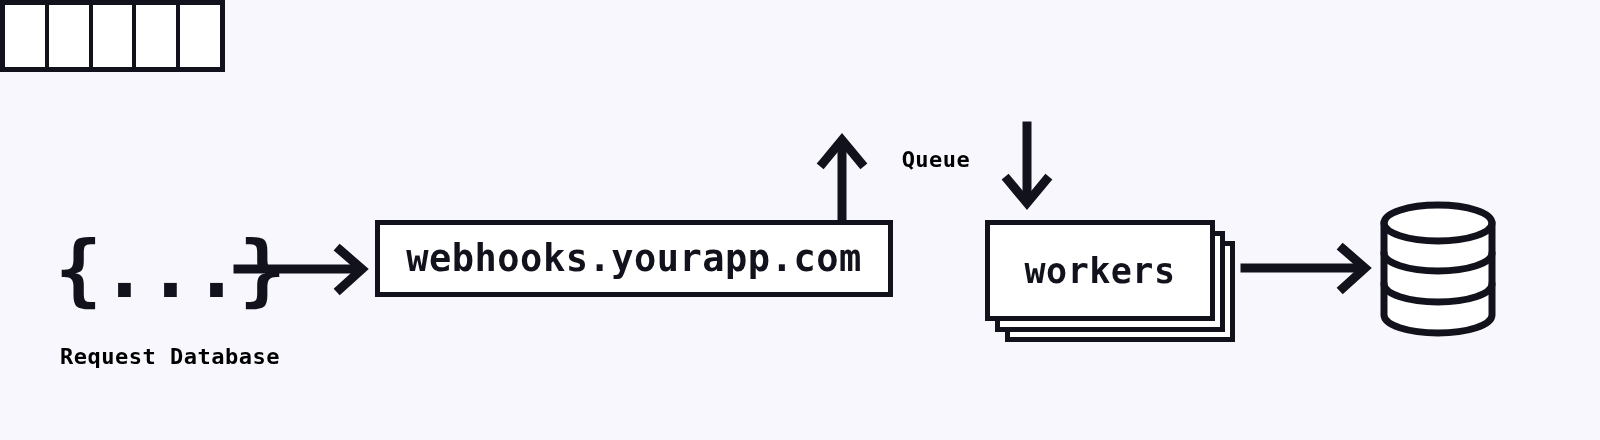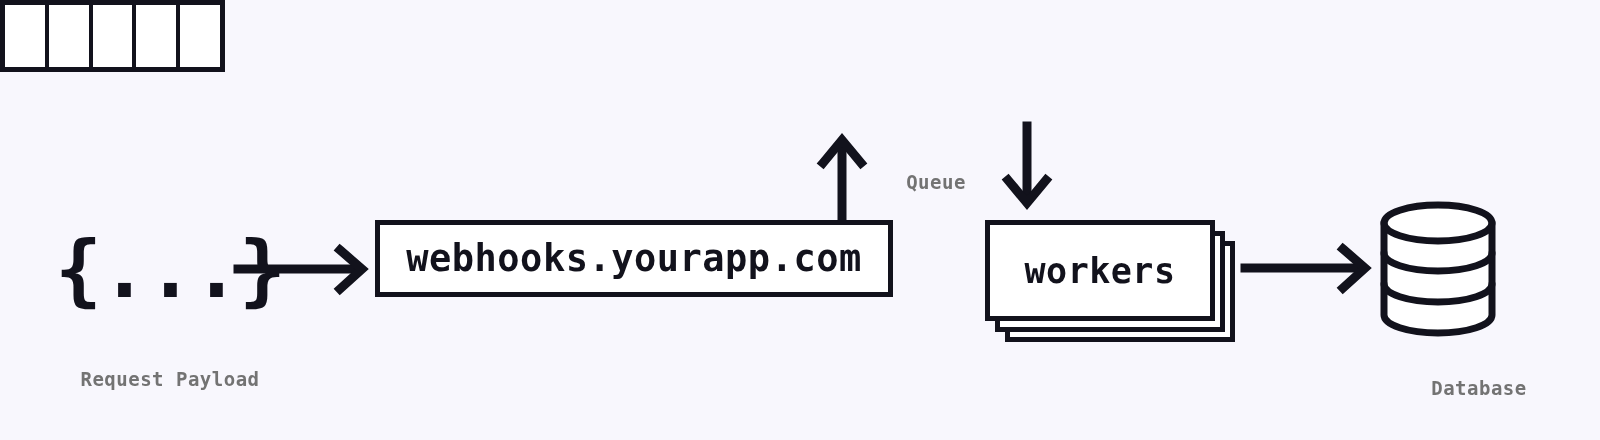--- a/index.html
+++ b/index.html
@@ -38,27 +38,26 @@
     color: #12121c;
     line-height: 1;
     letter-spacing: -1px;
     white-space: nowrap;
   }
 
   
   .caption {
     position: absolute;
     font-family: "DejaVu Sans Mono", "Liberation Mono", monospace;
-    font-size: 19px;
+    font-size: 22px;
     font-weight: bold;
-    color: #737373;
+    color: #000000;
     white-space: nowrap;
     text-align: center;
     letter-spacing: 0.5px;
-    margin-top: 24px;
   }
   #payload-caption {
     left: 40px;
     top: 344px;
     width: 260px;
   }
   #queue-caption {
     left: 884px;
     top: 147px;
     width: 104px;
@@ -177,21 +176,21 @@
     stroke-linecap: round;
   }
 </style>
 </head>
 <body>
 
 <div id="diagram-canvas">
 
   <div class="node" id="payload-glyph">{...}</div>
 
-  <div class="caption" id="payload-caption">Request Payload</div>
+  <div class="caption" id="payload-caption">Request Database</div>
 
   <div class="box" id="webhooks-box">
     <span class="box-label">webhooks.yourapp.com</span>
   </div>
 
   <div id="queue-box">
     <div class="queue-cell"></div>
     <div class="queue-cell"></div>
     <div class="queue-cell"></div>
     <div class="queue-cell"></div>
@@ -201,21 +200,20 @@
   <div class="caption" id="queue-caption">Queue</div>
 
   <div class="node" id="workers-stack">
     <div class="box stack-back-2"></div>
     <div class="box stack-back-1"></div>
     <div class="box stack-front">
       <span class="box-label">workers</span>
     </div>
   </div>
 
-  <div class="caption" id="database-caption">Database</div>
 
   <svg id="vector-layer" viewBox="0 0 1600 440">
 
     <g>
       <path class="stroke-shape" d="M 238 269 L 355 269"></path>
       <path class="stroke-shape" d="M 340 250 L 362 269 L 340 289"></path>
     </g>
 
     <g>
       <path class="stroke-shape" d="M 842 216 L 842 145"></path>

